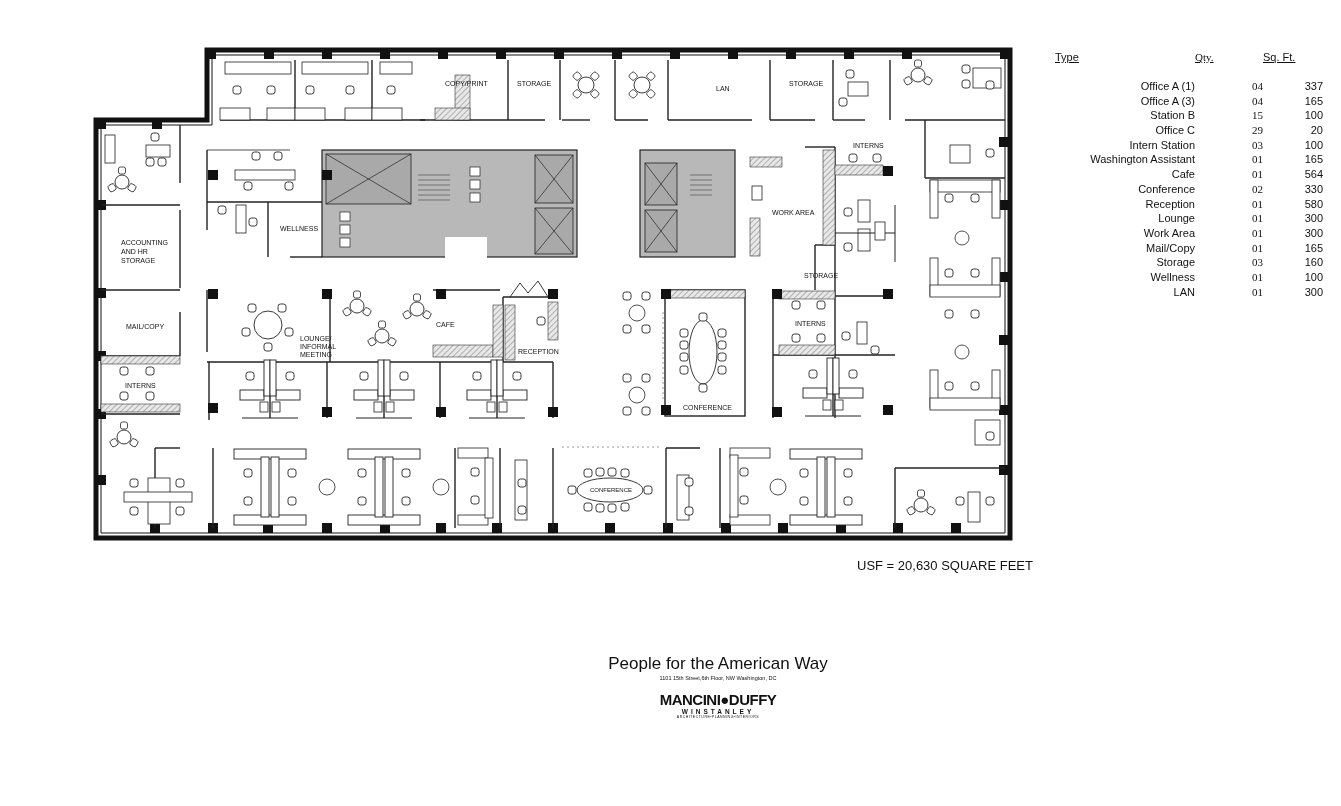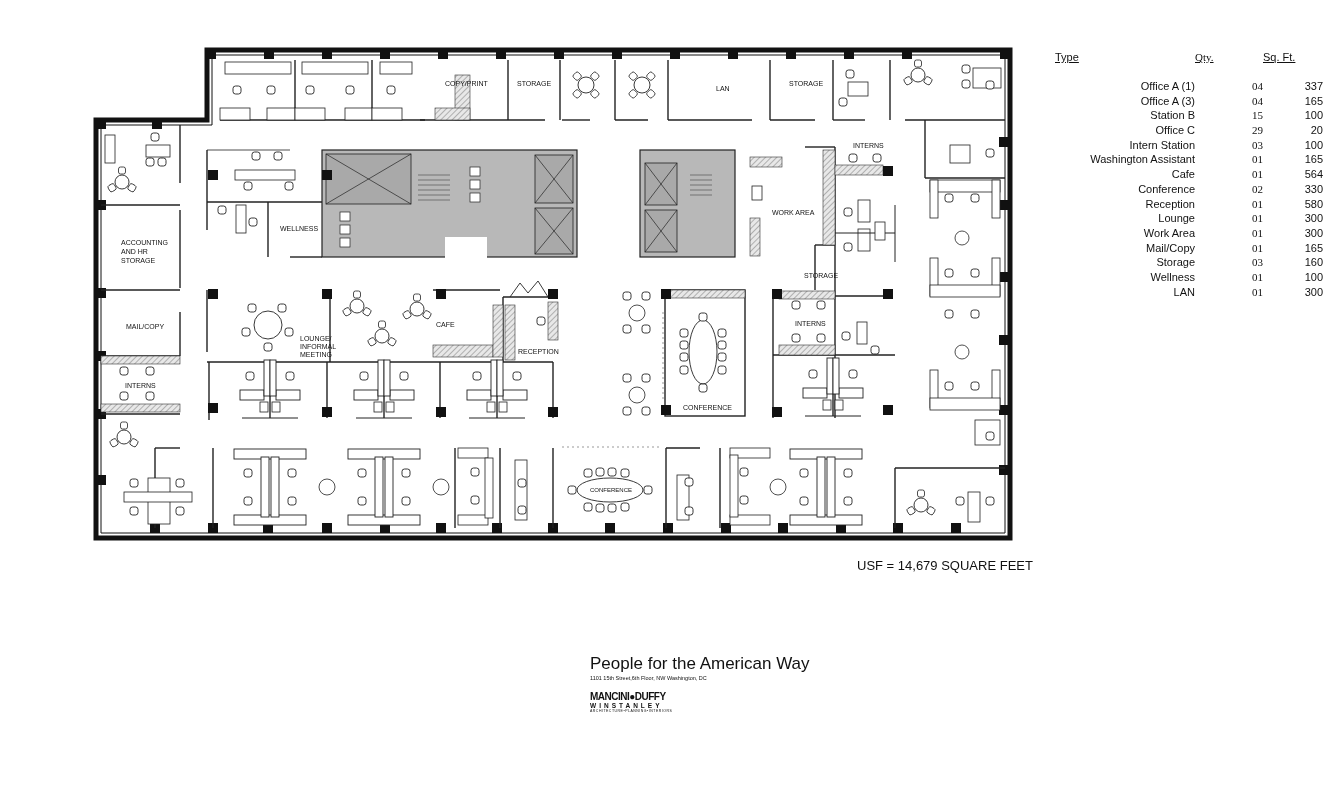--- a/index.html
+++ b/index.html
@@ -6,25 +6,25 @@
   body { width: 1341px; height: 806px; position: relative; overflow: hidden;
          font-family: "Liberation Sans", sans-serif; color: #111; }
   .plan { position: absolute; left: 0; top: 0; width: 1341px; height: 806px; }
   .plan text { font-family: "Liberation Sans", sans-serif; font-size: 7px; fill: #111; }
   .sched { position: absolute; left: 1055px; top: 51px; width: 280px; font-size: 11px; }
   .sched .hdr { display: flex; margin-bottom: 16px; }
   .sched .hdr span { text-decoration: underline; }
   .sched .row { display: flex; height: 14.7px; line-height: 14.7px; text-align: right; }
   .c1 { width: 140px; } .c2 { width: 68px; font-family: Liberation Serif, serif; } .c3 { width: 60px; }
   .usf { position: absolute; left: 857px; top: 558px; font-size: 13px; }
-  .title { position: absolute; left: 590px; top: 654px; width: 300px; text-align: left; }
+  .title { position: absolute; left: 568px; top: 654px; width: 300px; text-align: center; }
   .title .t1 { font-size: 17px; }
   .title .t2 { font-size: 5.5px; margin-top: 1px; }
   .title .t3 { font-size: 10.5px; margin-top: 8px; }
-  .title .logo { font-weight: bold; font-size: 10px; margin-top: 10px; letter-spacing: -0.5px; }
+  .title .logo { font-weight: bold; font-size: 15px; margin-top: 10px; letter-spacing: -0.5px; }
   .title .logo2 { font-weight: bold; font-size: 6.5px; letter-spacing: 3px; }
   .title .logo3 { font-size: 3.5px; letter-spacing: 0.5px; }
 </style>
 </head>
 <body>
 
 <svg class="plan" viewBox="0 0 1341 806" xmlns="http://www.w3.org/2000/svg">
   <defs>
     <pattern id="hatch" width="4" height="4" patternUnits="userSpaceOnUse" patternTransform="rotate(45)">
       <rect width="4" height="4" fill="#e8e8e8"></rect>
@@ -566,21 +566,21 @@
       <span class="c2">01</span>
       <span class="c3">100</span>
     </div>
   <div class="row">
       <span class="c1">LAN</span>
       <span class="c2">01</span>
       <span class="c3">300</span>
     </div>
 </div>
 
-<div class="usf">USF = 14,679 SQUARE FEET</div>
+<div class="usf">USF = 20,630 SQUARE FEET</div>
 
 <div class="title">
   <div class="t1">People for the American Way</div>
   <div class="t2">1101 15th Street,6th Floor, NW Washington, DC</div>
   <div class="logo">MANCINI●DUFFY</div>
   <div class="logo2">WINSTANLEY</div>
   <div class="logo3">ARCHITECTURE•PLANNING•INTERIORS</div>
 </div>
 
 </body></html>

